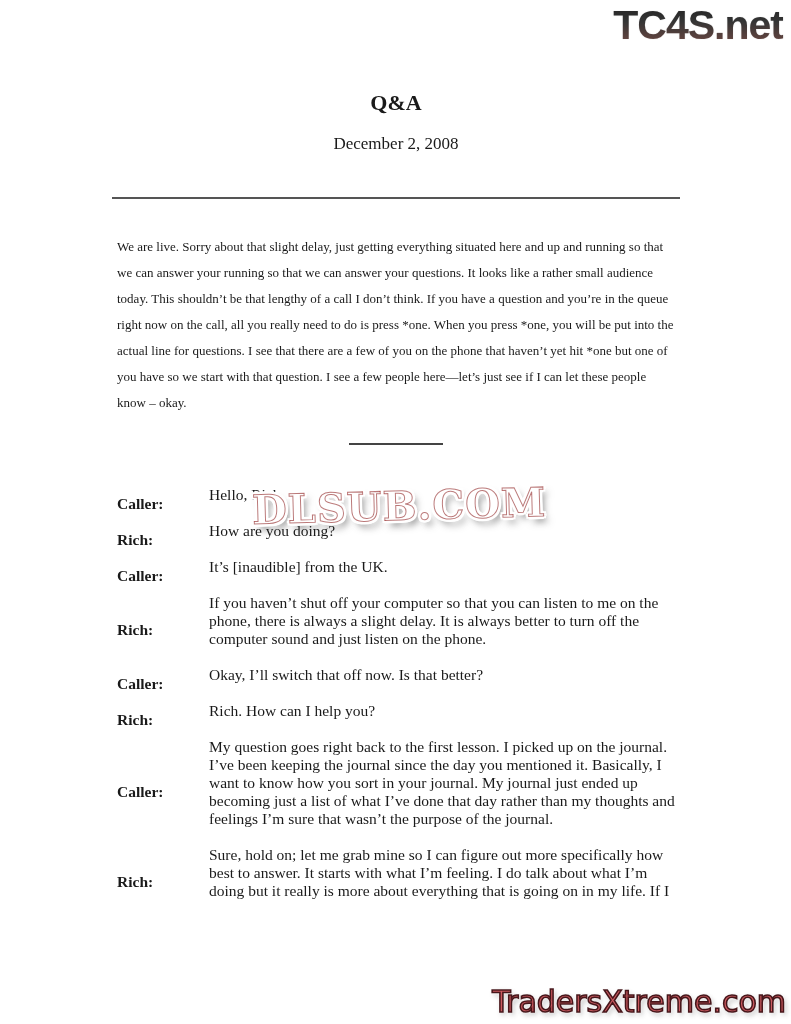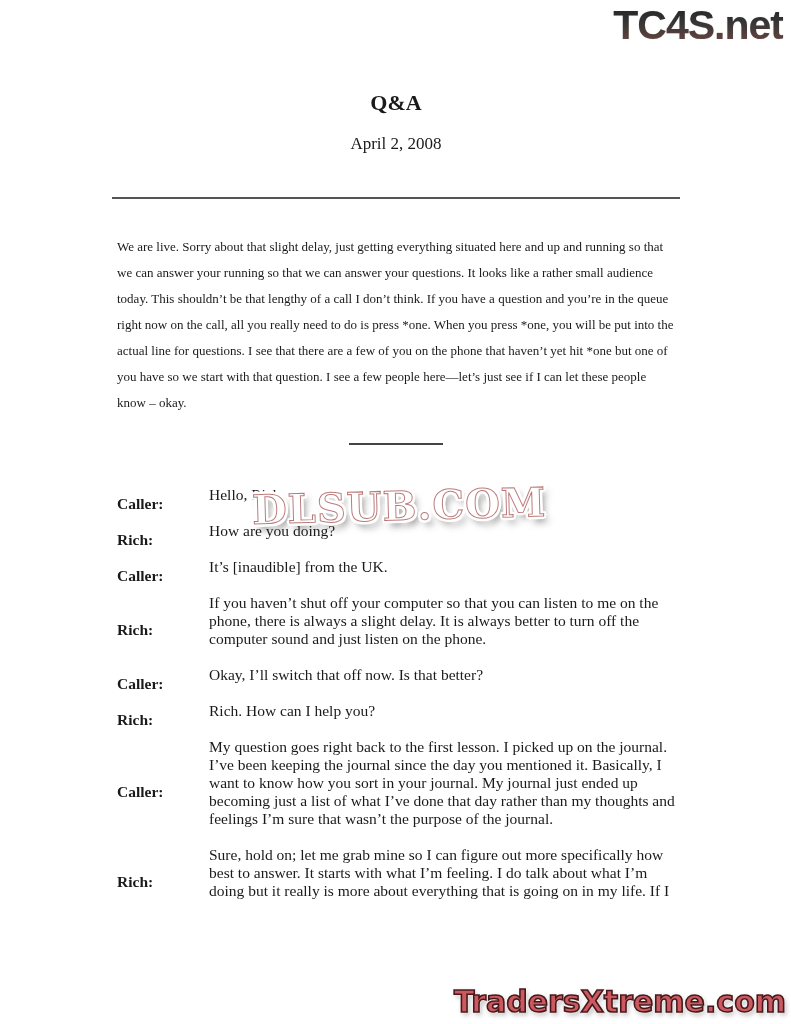--- a/index.html
+++ b/index.html
@@ -110,42 +110,42 @@
       -2.4px -2.4px 0 #ffffff, 2.4px -2.4px 0 #ffffff, -2.4px 2.4px 0 #ffffff, 2.4px 2.4px 0 #ffffff,
       4px 6px 7px rgba(60,60,60,0.55);
   }
 
   
   .footer-logo {
     position: absolute;
     right: 5px;
     bottom: 5px;
     font-family: "DejaVu Sans", sans-serif;
-    font-weight: bold;
+    font-weight: normal;
     font-size: 30px;
     letter-spacing: 0px;
     color: #cb5a60;
     -webkit-text-stroke: 1.6px #46161a;
     text-shadow:
       0 0 3px #ffffff, 0 0 5px #f2f2f2,
       2px 3px 5px rgba(80,80,80,0.45);
   }
 </style>
 </head>
 <body>
 
 <div class="page">
 
   <div class="site-logo">TC4S.net</div>
 
   <div class="content">
 
     <div class="doc-title">Q&amp;A</div>
 
-    <div class="doc-date">April 2, 2008</div>
+    <div class="doc-date">December 2, 2008</div>
 
     <hr class="header-rule">
 
     <p class="intro">We are live. Sorry about that slight delay, just getting everything situated here and up and running so that we can answer your running so that we can answer your questions. It looks like a rather small audience today. This shouldn’t be that lengthy of a call I don’t think. If you have a question and you’re in the queue right now on the call, all you really need to do is press *one. When you press *one, you will be put into the actual line for questions. I see that there are a few of you on the phone that haven’t yet hit *one but one of you have so we start with that question. I see a few people here—let’s just see if I can let these people know – okay.</p>
 
     <hr class="section-divider">
 
     <div class="dialogue">
 
       <div class="entry">

